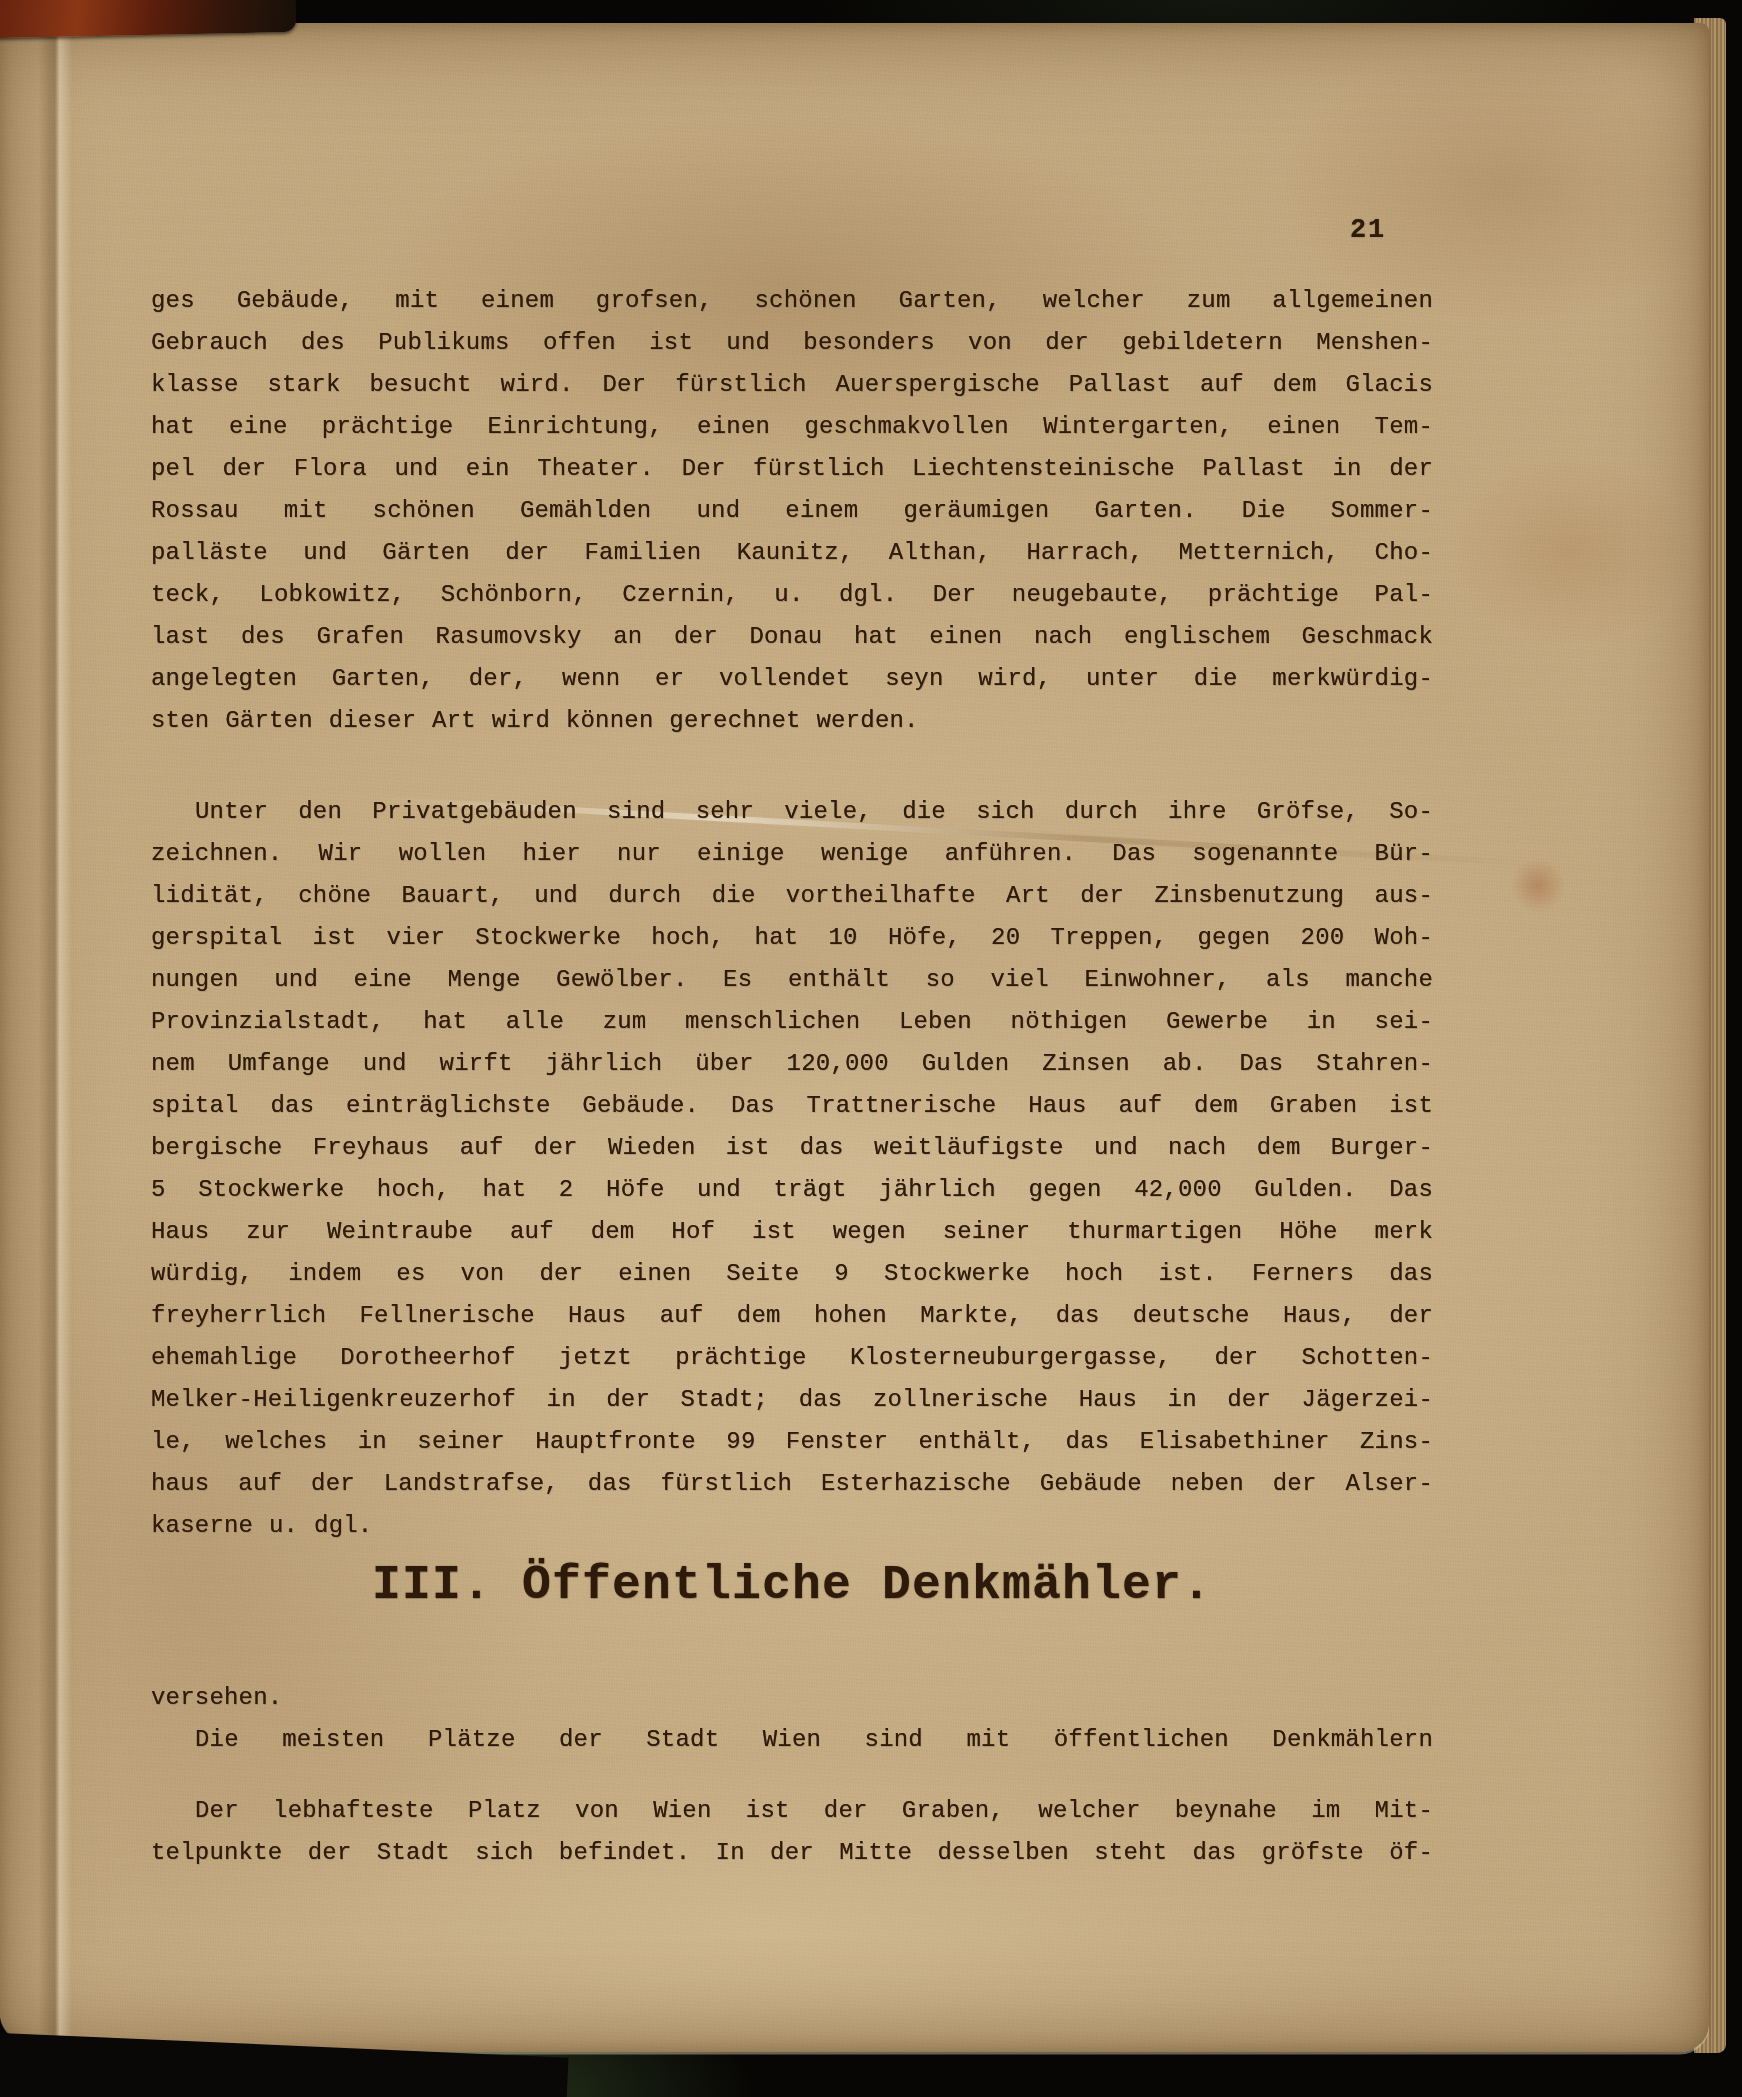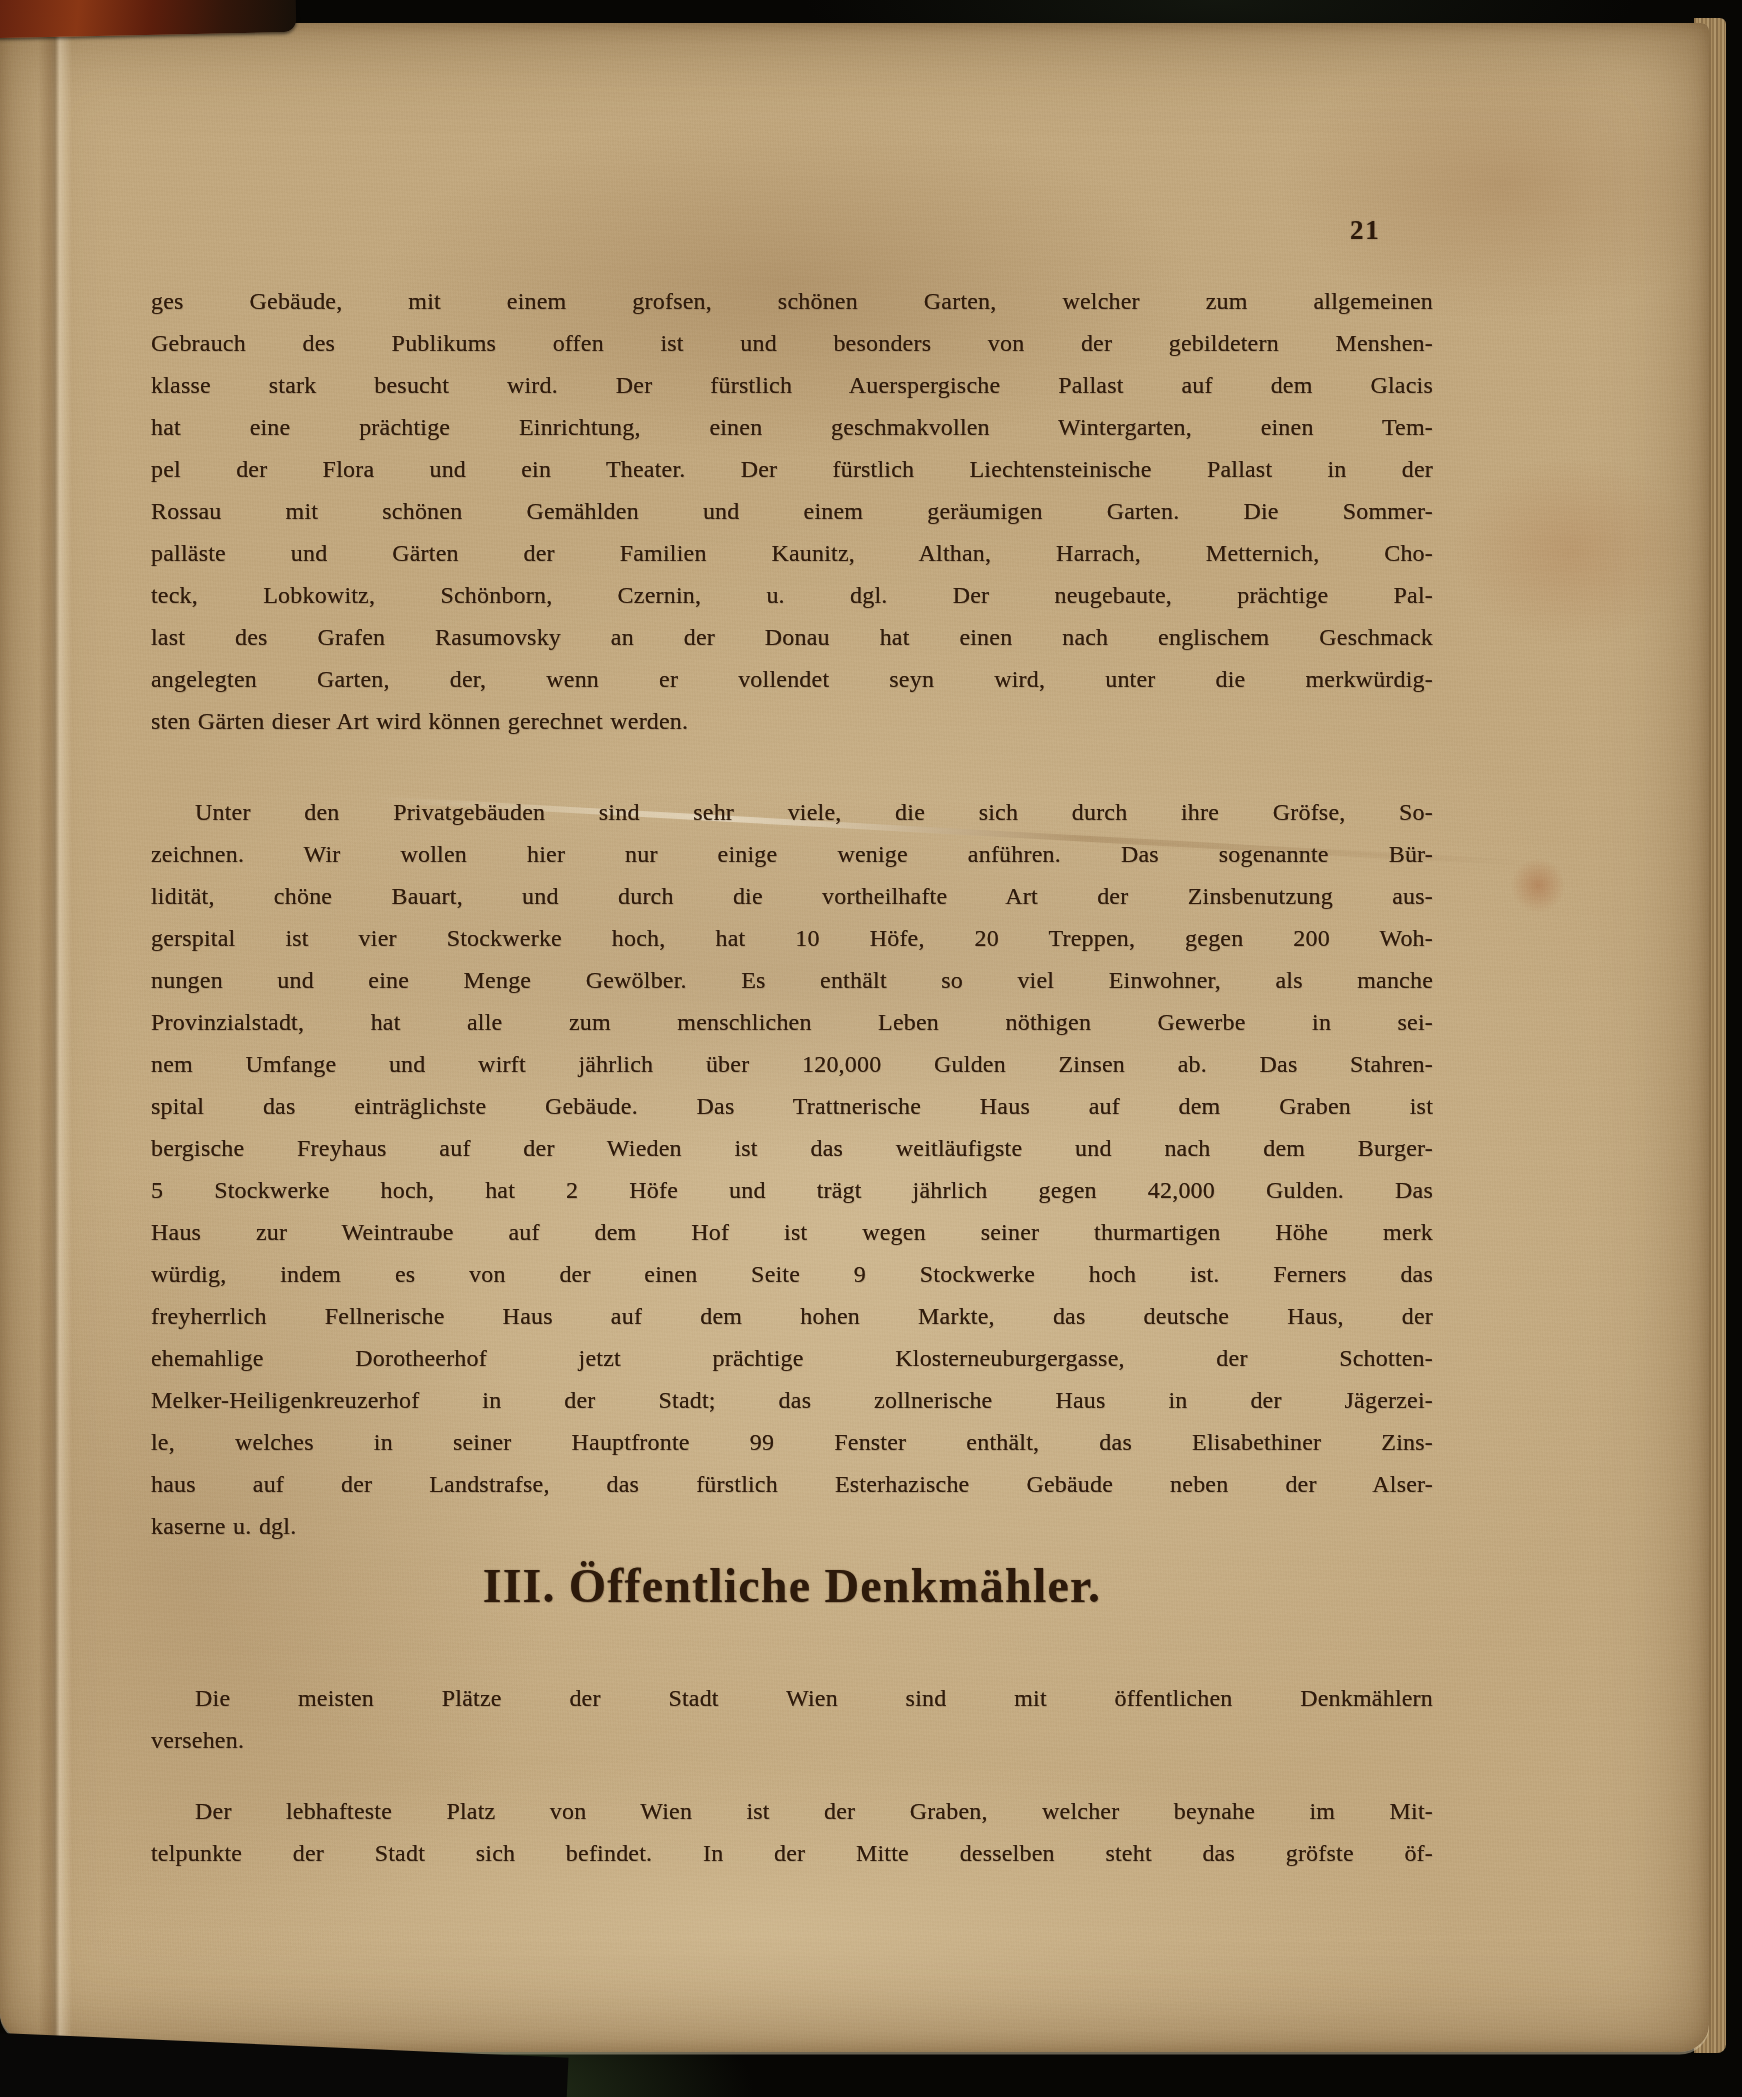--- a/index.html
+++ b/index.html
@@ -30,20 +30,21 @@
       radial-gradient(172px 135px at 92% 26%, rgba(148,76,32,0.16), rgba(0,0,0,0) 70%),
       radial-gradient(39px 39px at 90% 42.5%, rgba(150,62,20,0.30), rgba(0,0,0,0) 70%),
       radial-gradient(922px 264px at 46% 47%, rgba(114,80,44,0.15), rgba(0,0,0,0) 72%),
       radial-gradient(461px 553px at 12% 76%, rgba(112,78,44,0.13), rgba(0,0,0,0) 75%),
       repeating-linear-gradient(88deg, rgba(255,252,240,0.020) 0 1.2px, rgba(110,82,46,0.020) 1.2px 2.5px),
       repeating-linear-gradient(4deg, rgba(255,252,240,0.016) 0 1.8px, rgba(96,70,40,0.016) 1.8px 3.7px);
     box-shadow:
       inset 0 0 92px rgba(88,58,24,0.55),
       inset 0 0 18.4px rgba(76,48,20,0.35),
       0 2.5px 0 rgba(226,210,178,0.45);
+    font-family: Liberation Mono, monospace;
   }
   
   .fold-line {
     position:absolute; left:38px; top:0; width:34px; height:100%;
     background:linear-gradient(90deg, rgba(0,0,0,0) 0%, rgba(104,72,38,0.30) 34%,
       rgba(58,38,18,0.26) 50%, rgba(255,246,226,0.34) 64%, rgba(0,0,0,0) 100%);
   }
   
   .crease-diag {
     position:absolute; left:375px; top:773px; width:1223px; height:6.1px;
@@ -134,22 +135,22 @@
         <p class="ln">ehemahlige Dorotheerhof jetzt prächtige Klosterneuburgergasse, der Schotten-</p>
         <p class="ln">Melker-Heiligenkreuzerhof in der Stadt; das zollnerische Haus in der Jägerzei-</p>
         <p class="ln">le, welches in seiner Hauptfronte 99 Fenster enthält, das Elisabethiner Zins-</p>
         <p class="ln">haus auf der Landstrafse, das fürstlich Esterhazische Gebäude neben der Alser-</p>
         <p class="ln short">kaserne u. dgl.</p>
       </div>
 
       <h2 class="heading">III. Öffentliche Denkmähler.</h2>
 
       <div class="para p3">
+        <p class="ln short">versehen.</p>
         <p class="ln indent">Die meisten Plätze der Stadt Wien sind mit öffentlichen Denkmählern</p>
-        <p class="ln short">versehen.</p>
       </div>
 
       <div class="para p4">
         <p class="ln indent">Der lebhafteste Platz von Wien ist der Graben, welcher beynahe im Mit-</p>
         <p class="ln">telpunkte der Stadt sich befindet.  In der Mitte desselben steht das gröfste öf-</p>
       </div>
 
     </div>
   </div>
 

